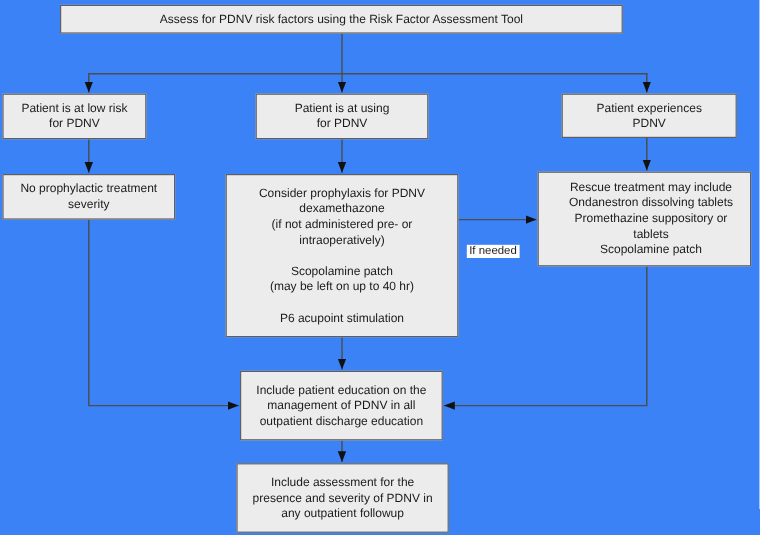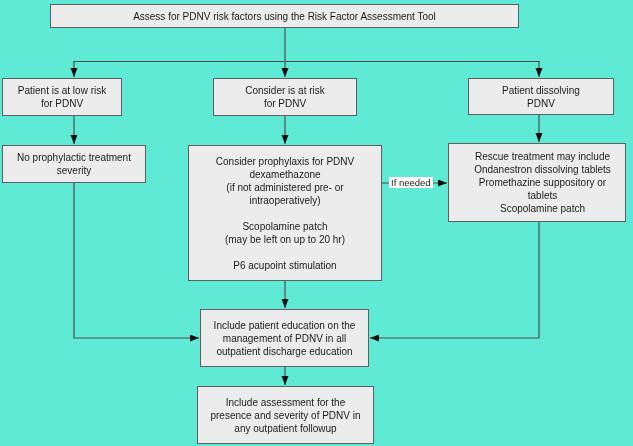--- a/index.html
+++ b/index.html
@@ -1,20 +1,20 @@
 <!DOCTYPE html>
 <html><head>
 <meta charset="utf-8">
 <style>
   html, body { margin: 0; padding: 0; background: #ffffff; }
   .stage {
     position: relative;
     width: 633px;
     height: 446px;
-    background: #5eead4;
+    background: #3b82f6;
     font-family: "Liberation Sans", sans-serif;
     overflow: hidden;
   }
   svg.connectors {
     position: absolute;
     left: 0; top: 0;
     width: 633px; height: 446px;
   }
   svg.connectors line, svg.connectors polyline {
     stroke: #4d4d4d;
@@ -37,20 +37,21 @@
     padding: 2px 4px;
   }
   .connector-label {
     position: absolute;
     background: #ffffff;
     color: #1a1a1a;
     font-size: 9.5px;
     line-height: 11px;
     padding: 0 2px;
     white-space: nowrap;
+    margin-top: 27px;
   }
 </style>
 </head>
 <body>
 
 <div class="stage">
 
   <svg class="connectors" width="633" height="446" viewBox="0 0 633 446" aria-hidden="true">
     <defs>
       <marker id="arrow" markerUnits="userSpaceOnUse" markerWidth="10" markerHeight="8" refX="9" refY="3.5" orient="auto">
@@ -79,36 +80,36 @@
     <polyline points="539,222 539,338 370,338" marker-end="url(#arrow)"></polyline>
 
     <line x1="382" y1="183" x2="447" y2="183" marker-end="url(#arrow)"></line>
   </svg>
 
   <div class="node" style="left:50px; top:4px; width:469px; height:24px;">Assess for PDNV risk factors using the Risk Factor Assessment Tool</div>
 
   <div class="node" style="left:2px; top:78px; width:120px; height:38px;">Patient is at low risk
 for PDNV</div>
 
-  <div class="node" style="left:213px; top:78px; width:144px; height:38px;">Consider is at risk
+  <div class="node" style="left:213px; top:78px; width:144px; height:38px;">Patient is at using
 for PDNV</div>
 
-  <div class="node" style="left:468px; top:78px; width:146px; height:37px;">Patient dissolving
+  <div class="node" style="left:468px; top:78px; width:146px; height:37px;">Patient experiences
 PDNV</div>
 
   <div class="node" style="left:2px; top:145px; width:144px; height:38px;">No prophylactic treatment
 severity</div>
 
   <div class="node" style="left:188px; top:145px; width:194px; height:136px;">Consider prophylaxis for PDNV
 dexamethazone
 (if not administered pre- or
 intraoperatively)
 
 Scopolamine patch
-(may be left on up to 20 hr)
+(may be left on up to 40 hr)
 
 P6 acupoint stimulation</div>
 
   <div class="node" style="left:448px; top:143px; width:178px; height:79px;padding-left:15px;">Rescue treatment may include
 Ondanestron dissolving tablets
 Promethazine suppository or tablets
 Scopolamine patch</div>
 
   <div class="node" style="left:200px; top:309px; width:169px; height:58px;">Include patient education on the
 management of PDNV in all

